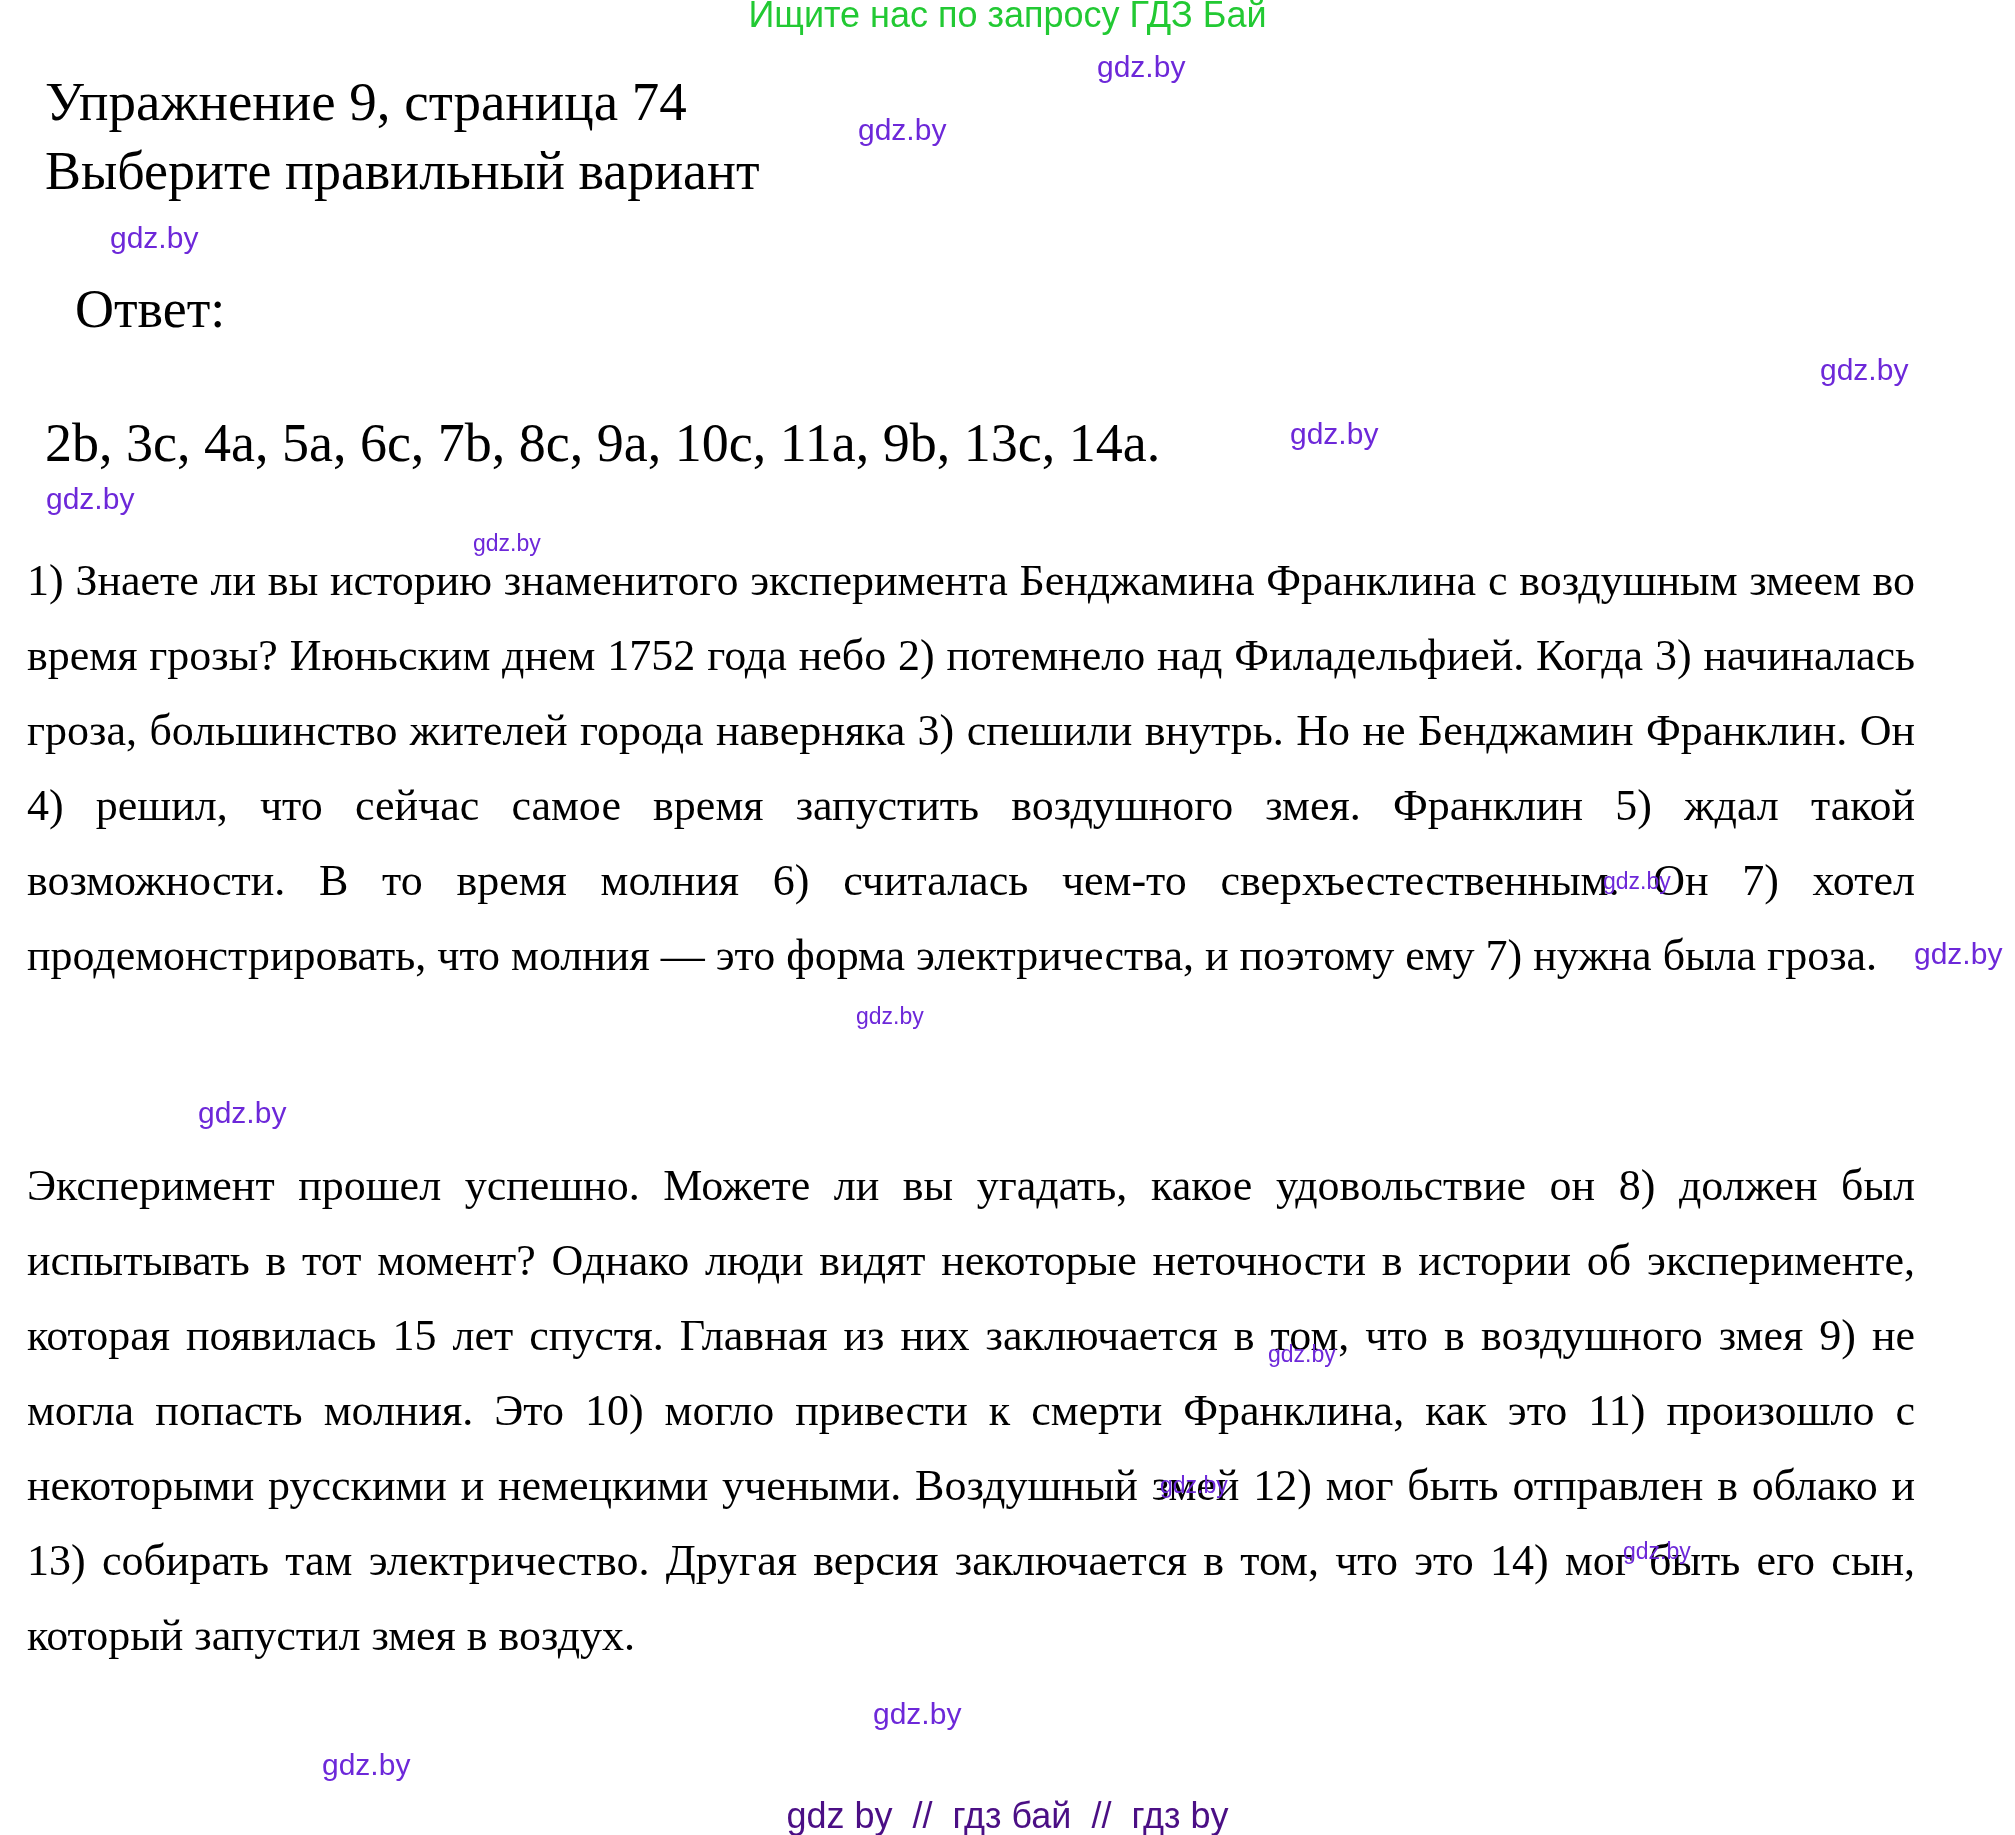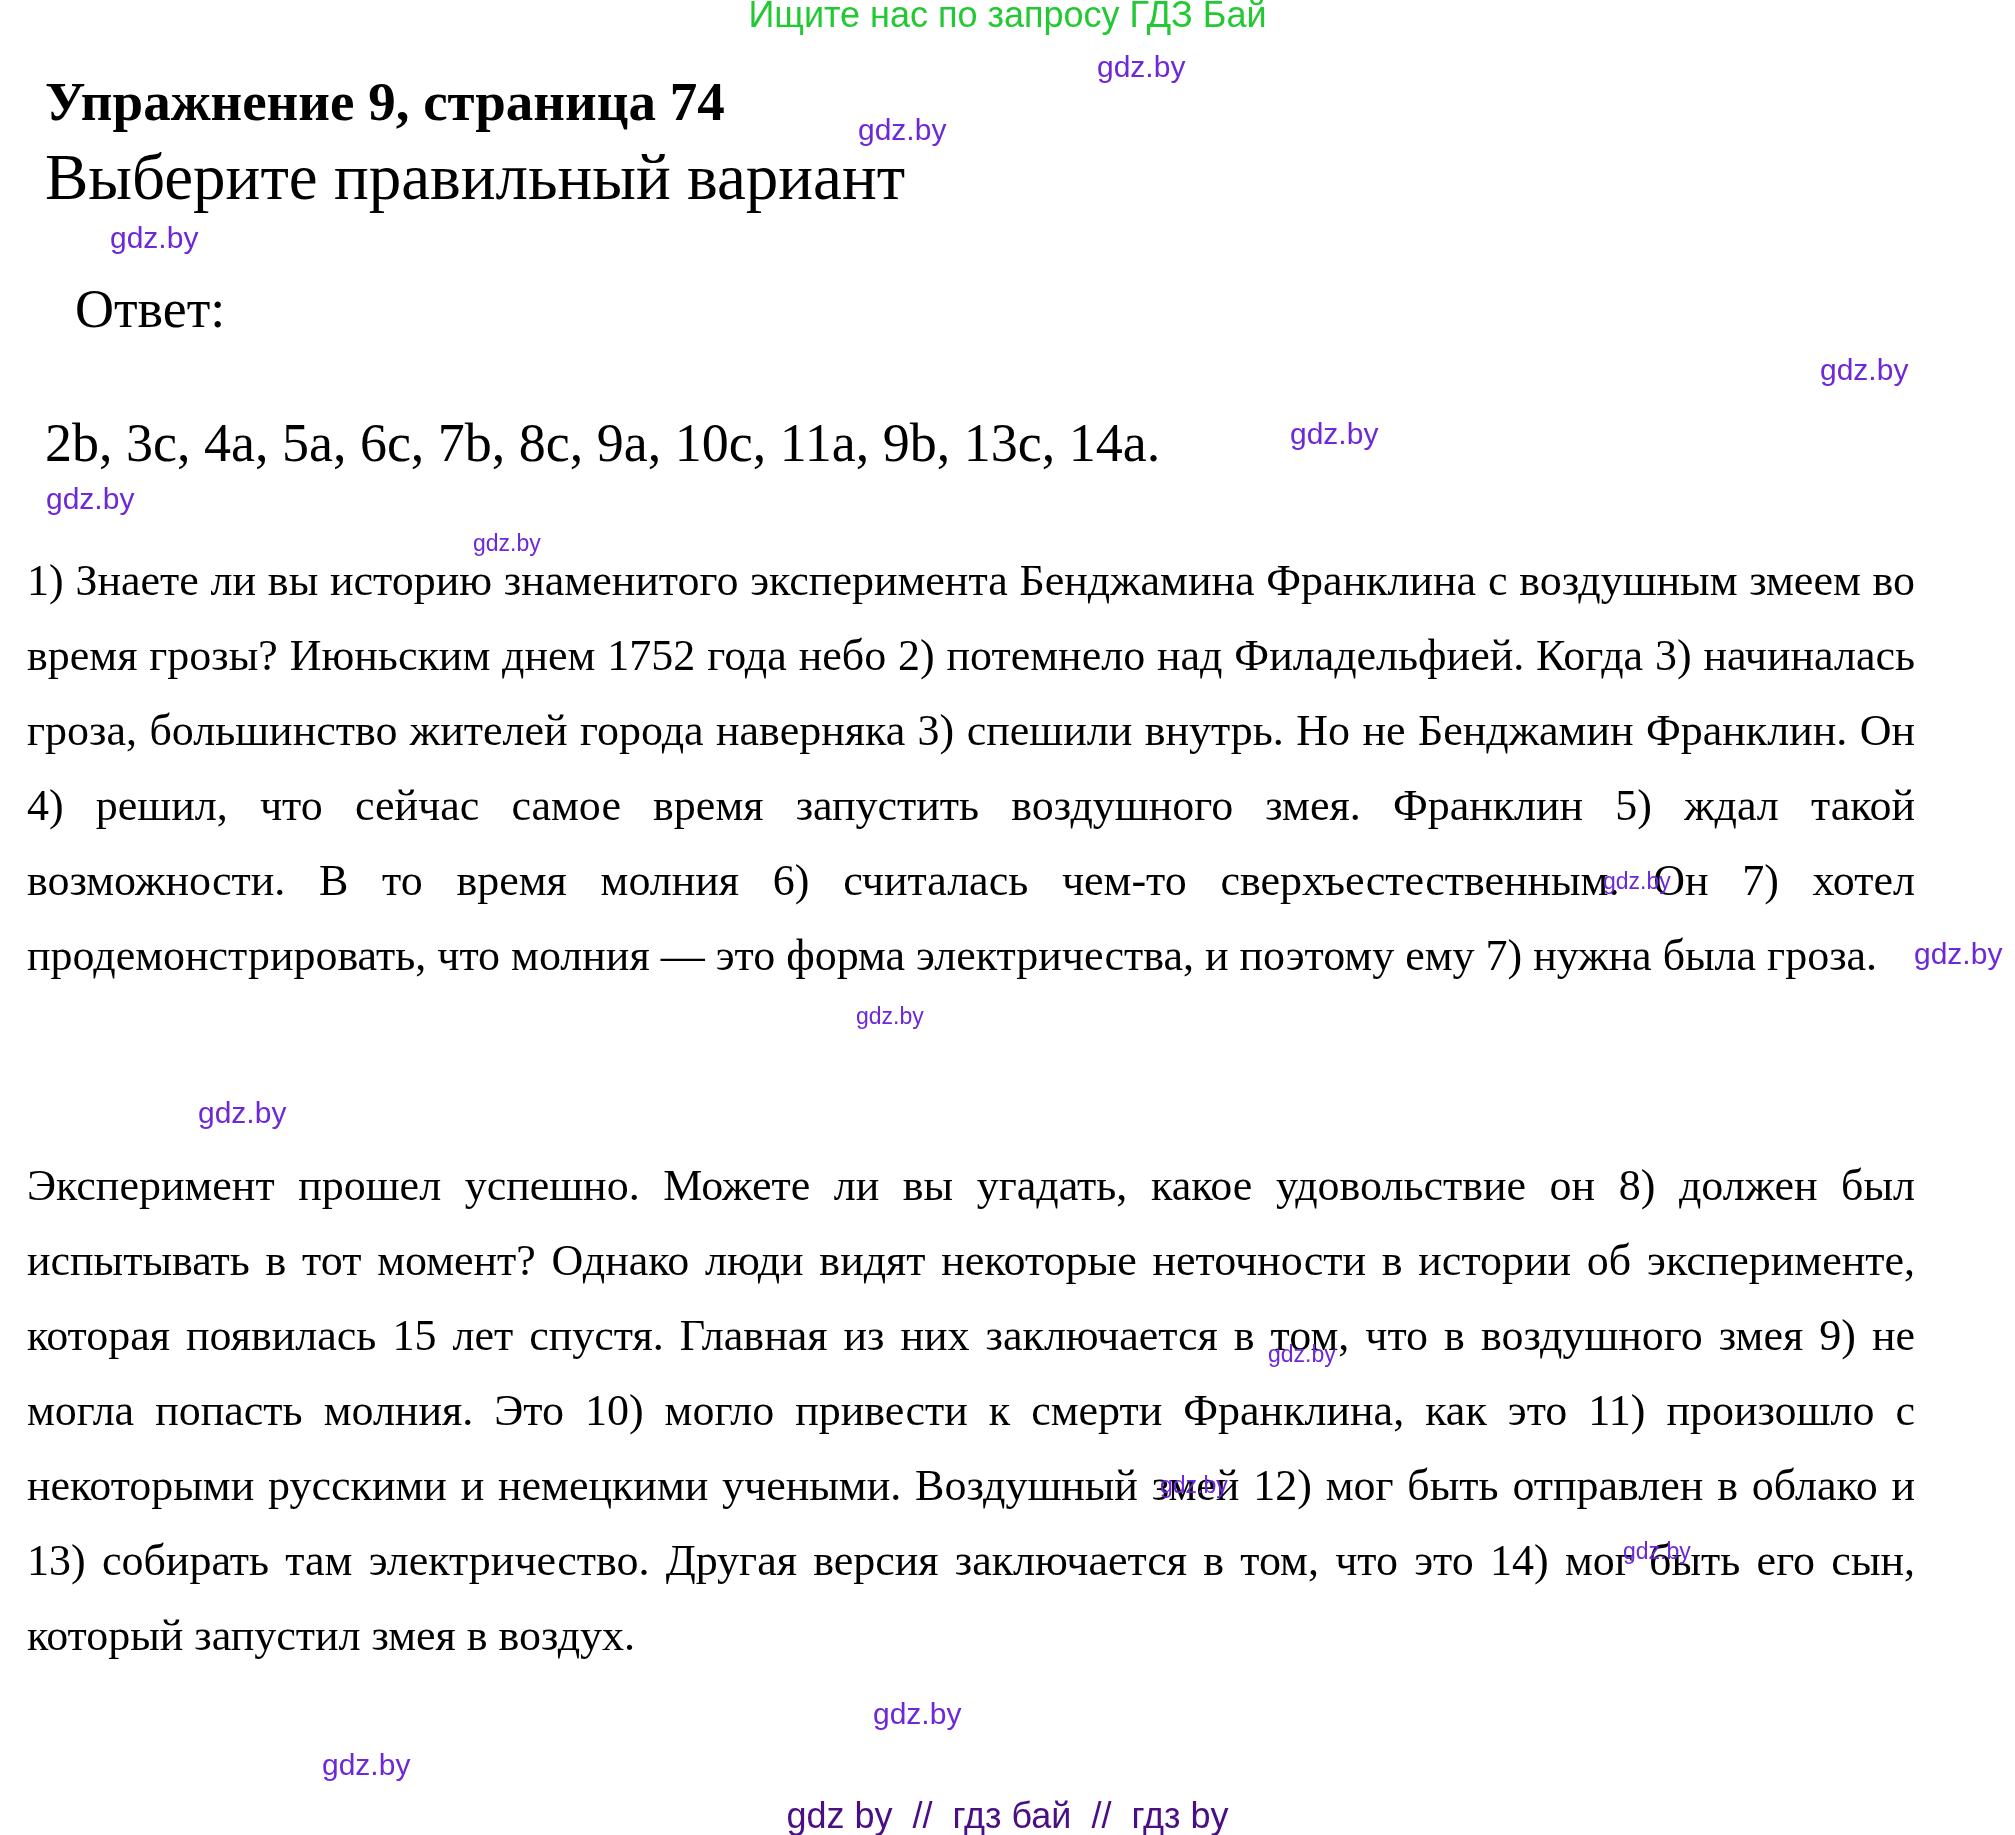--- a/index.html
+++ b/index.html
@@ -1,22 +1,22 @@
 <!DOCTYPE html>
 <html><head>
 <meta charset="utf-8">
 <style>
   html, body { margin:0; padding:0; background:#ffffff; }
   body { width:2015px; height:1835px; position:relative; overflow:hidden; }
   .abs { position:absolute; }
   .banner { left:0; width:2015px; top:-6px; text-align:center; font-family:"Liberation Sans", sans-serif; font-size:36px; color:#22c933; white-space:nowrap; }
   .footer { left:0; width:2015px; top:1795px; text-align:center; font-family:"Liberation Sans", sans-serif; font-size:36px; color:#4b0f85; white-space:pre; }
   .serif { font-family:"Liberation Serif", serif; color:#000; }
-  .title { left:45px; top:70px; font-size:55px; font-weight:bold; white-space:nowrap; }
-  .subtitle { left:45px; top:140px; font-size:65px; white-space:nowrap; }
+  .title { left:45px; top:70px; font-size:55px; font-weight:normal; white-space:nowrap; }
+  .subtitle { left:45px; top:140px; font-size:54px; white-space:nowrap; }
   .answer-label { left:45px; top:278px; font-size:54px; white-space:nowrap;margin-left:30px; }
   .answers { left:45px; top:412px; font-size:54px; white-space:nowrap; }
   .para { left:27px; width:1888px; font-size:44px; line-height:75px; text-align:justify; text-align-last:left; }
   .p1 { top:543px; }
   .p2 { top:1148px;font-family:Liberation Serif, serif; }
   .wm { font-family:"Liberation Sans", sans-serif; color:#6d28d9; white-space:nowrap; }
   .wm-l { font-size:30px; }
   .wm-s { font-size:23px; }
 </style>
 </head>

